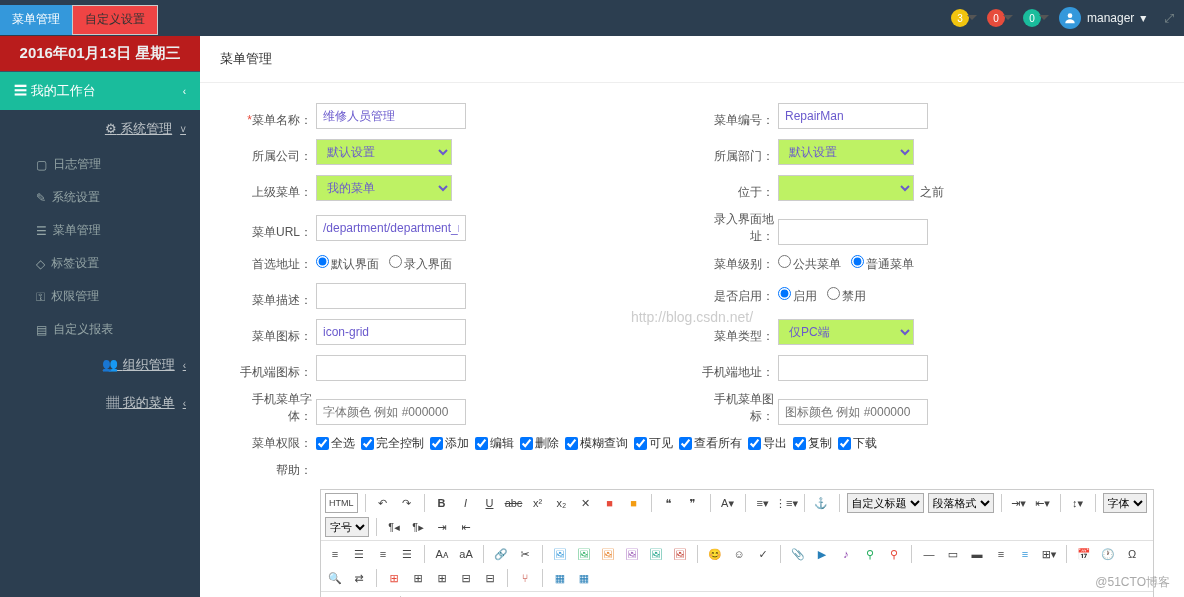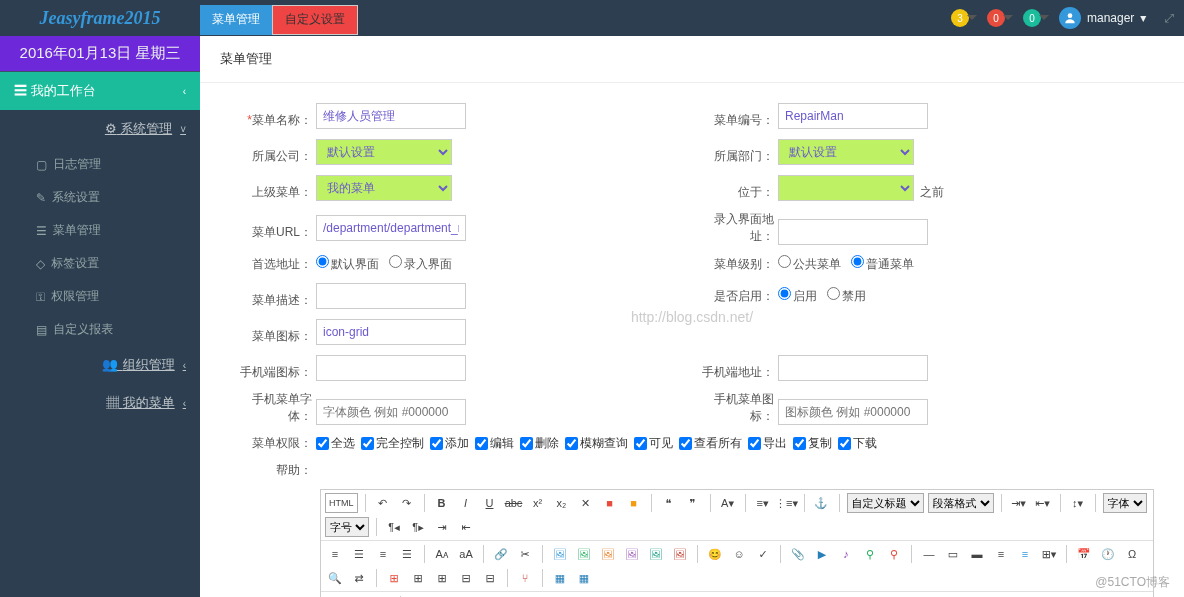--- a/index.html
+++ b/index.html
@@ -9,21 +9,21 @@
 .tab { height: 30px; padding: 0 12px; display: flex; align-items: center; font-size: 12px; cursor: pointer; margin-top: 3px; }
 .tab.active { background: #3498db; color: #fff; }
 .tab.inactive { background: #ef4444; color: #333; border: 1px solid #ccc; }
 .top-right { margin-left: auto; display: flex; align-items: center; gap: 18px; color: #bdc3c7; }
 .badge { width: 18px; height: 18px; border-radius: 50%; display: inline-flex; align-items: center; justify-content: center; font-size: 10px; color: #fff; position: relative; }
 .badge::after { content: ''; position: absolute; right: -8px; top: 6px; width: 0; height: 0; border-left: 5px solid transparent; border-right: 5px solid transparent; border-top: 5px solid #555; }
 .user { display: flex; align-items: center; gap: 6px; color: #ecf0f1; cursor: pointer; }
 .avatar { width: 22px; height: 22px; border-radius: 50%; background: #3498db; display: flex; align-items: center; justify-content: center; }
 .layout { display: flex; height: calc(100vh - 36px); }
 .sidebar { width: 200px; background: #2c3e50; color: #bdc3c7; overflow-y: auto; }
-.date-bar { background: #6d28d9; color: #ecf0f1; text-align: center; padding: 8px 8px; font-size: 15px; font-weight: normal; border-bottom: 1px solid #3d5266; }
+.date-bar { background: #b91c1c; color: #ecf0f1; text-align: center; padding: 8px 8px; font-size: 15px; font-weight: bold; border-bottom: 1px solid #3d5266; }
 .nav-item { padding: 10px 14px; cursor: pointer; display: flex; align-items: center; gap: 8px; font-size: 13px; }
 .nav-item.hl { background: #1abc9c; color: #fff; justify-content: space-between; }
 .nav-item.expandable { justify-content: flex-end; text-decoration: underline; }
 .nav-sub { padding: 8px 14px 8px 36px; cursor: pointer; font-size: 12px; color: #95a5a6; display: flex; align-items: center; gap: 6px; }
 .chev { font-size: 10px; }
 .main { flex: 1; background: #fff; overflow-y: auto; padding: 0; }
 .breadcrumb { padding: 14px 20px; font-size: 13px; color: #333; border-bottom: 1px solid #eee; }
 .form { padding: 20px 30px 10px 30px; }
 .row { display: flex; margin-bottom: 10px; align-items: center; }
 .col { flex: 1; display: flex; align-items: flex-end; }
@@ -42,21 +42,20 @@
 .tb-btn { width: 20px; height: 20px; border: 1px solid transparent; display: inline-flex; align-items: center; justify-content: center; font-size: 11px; cursor: pointer; color: #444; }
 .tb-sep { width: 1px; height: 18px; background: #ccc; margin: 0 3px; }
 .tb-sel { height: 20px; font-size: 11px; border: 1px solid #aaa; }
 .watermark { position: absolute; left: 50%; top: 50%; transform: translate(-50%, -50%); color: #ccc; font-size: 14px; pointer-events: none; }
 .footer-mark { position: fixed; right: 14px; bottom: 6px; color: #aaa; font-size: 12px; }
 </style>
 </head>
 <body>
 
 <div class="top-bar">
-  <div class="logo">Jeasyframe2015</div>
   <div class="tab active">菜单管理</div>
   <div class="tab inactive">自定义设置</div>
   <div class="top-right">
     <span class="badge" style="background:#f1c40f">3</span>
     <span class="badge" style="background:#e74c3c">0</span>
     <span class="badge" style="background:#1abc9c">0</span>
     <div class="user">
       <span class="avatar">
         <svg width="14" height="14" viewBox="0 0 24 24" fill="#fff">
             <circle cx="12" cy="8" r="4"></circle>
@@ -187,20 +186,24 @@
           <div class="radio-group">
               <label><input type="radio" checked="" style=""><span>启用</span></label>
               <label><input type="radio" style=""><span>禁用</span></label>
             </div>
         </div>
       </div>
       <div class="row">
         <div class="col">
             <span class="lbl">菜单图标：</span>
             <input class="inp" value="icon-grid" style="">
+          </div>
+        <div class="col">
+            <span class="lbl">菜单类型：</span>
+            <select class="sel"><option>仅PC端</option></select>
           </div>
       </div>
       <div class="row">
         <div class="col">
             <span class="lbl">手机端图标：</span>
             <input class="inp" style="">
           </div>
         <div class="col">
             <span class="lbl">手机端地址：</span>
             <input class="inp" style="">

